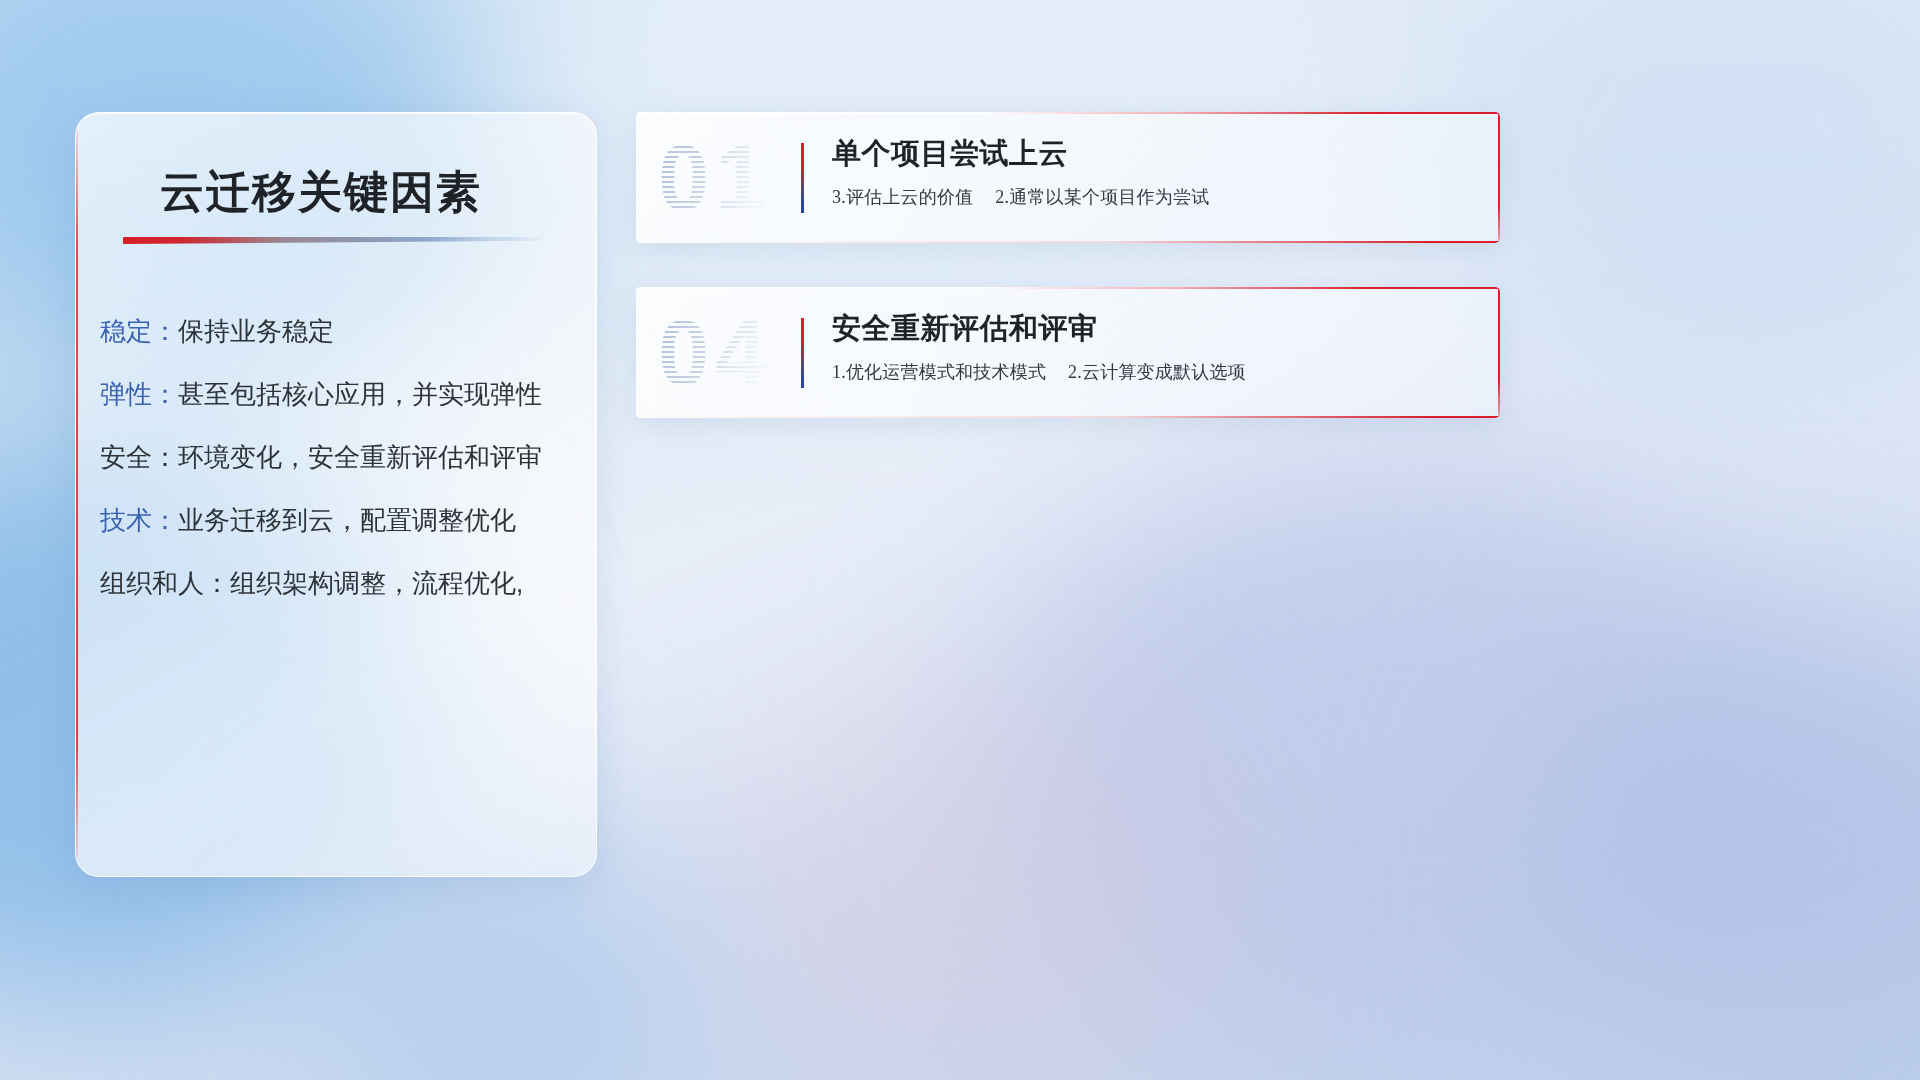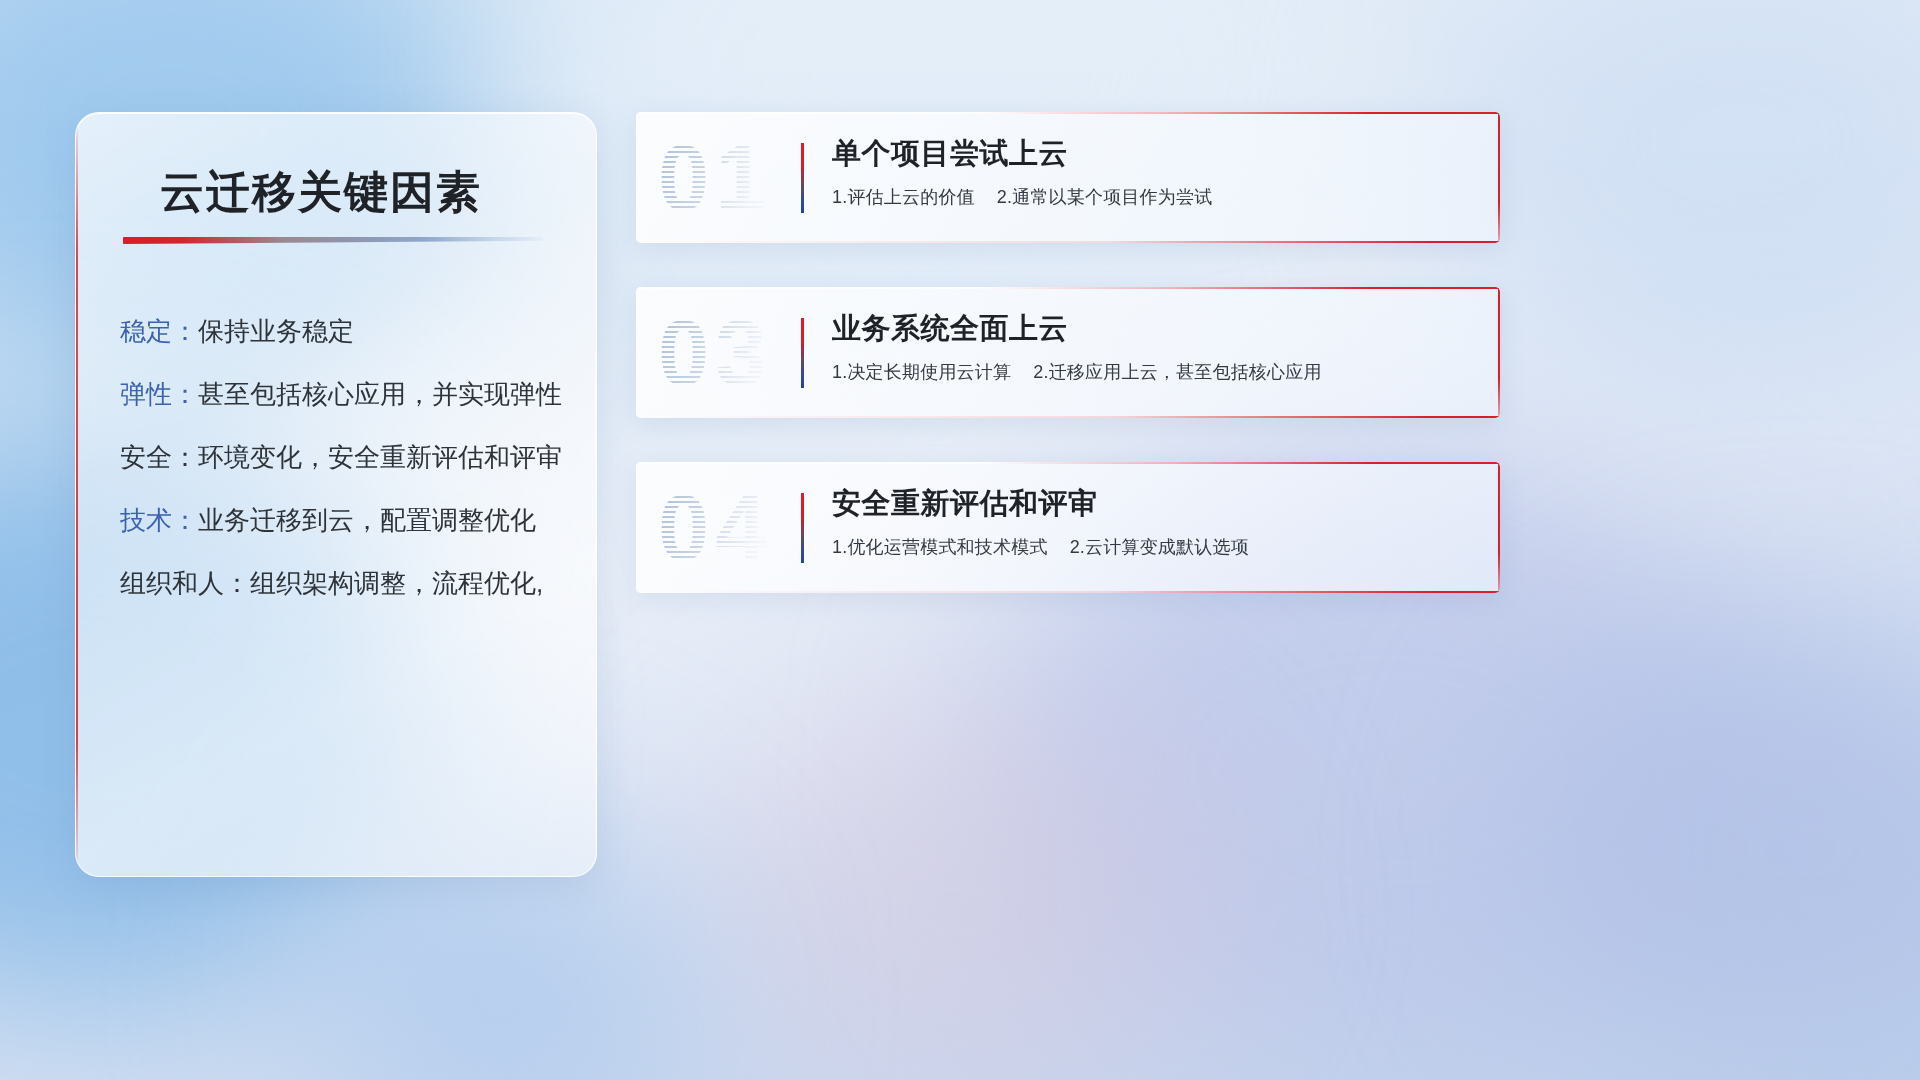--- a/index.html
+++ b/index.html
@@ -47,21 +47,21 @@
     position:absolute; left:84px; top:50px;
     font-size:44px; font-weight:700; letter-spacing:2px;
     color:#1f2328;
   }
   .lc-rule {
     position:absolute; left:47px; top:124px; width:420px; height:7px;
     background: linear-gradient(to right,#d81e27 0%, #d02630 14%, #9a8890 38%, #8e96ae 55%, #8fa8cc 72%, #c4d6ea 88%, rgba(210,225,242,.25) 100%);
     clip-path: polygon(0 0, 100% 0, 100% 55%, 0 100%);
     border-radius:1px;
   }
-  .lc-list { position:absolute; left:44px; top:205px; right:24px; }
+  .lc-list { position:absolute; left:24px; top:205px; right:24px; }
   .lc-item { font-size:26px; line-height:1.0; color:#2d3338; margin-bottom:37px; white-space:nowrap; }
   .lc-item .k { color:#3b62b0; }
   .lc-item .k.plain { color:#2d3338; }
   .lc-item .v { color:#2d3338; }
   .lc-cont { font-size:26px; color:#2d3338; }
 
   
   .cards { position:absolute; left:636px; top:112px; }
   .card {
     position:relative; width:864px; height:131px; margin-bottom:44px;
@@ -99,21 +99,21 @@
         rgba(255,255,255,0) 2px, rgba(255,255,255,0) 5px);
     -webkit-text-fill-color:transparent;
     mask-image: linear-gradient(105deg, rgba(0,0,0,.95) 0%, rgba(0,0,0,.55) 45%, rgba(0,0,0,.12) 78%, rgba(0,0,0,0) 100%);
     -webkit-mask-image: linear-gradient(105deg, rgba(0,0,0,.95) 0%, rgba(0,0,0,.55) 45%, rgba(0,0,0,.12) 78%, rgba(0,0,0,0) 100%);
     user-select:none;
   }
   .divider {
     position:absolute; left:165px; top:31px; width:3px; height:70px;
     background: linear-gradient(to bottom, #e01b26 0%, #d0202c 34%, #5c4a66 62%, #2b4a9e 86%, #21439b 100%);
   }
-  .card-body { position:absolute; left:196px; top:22px; right:28px; }
+  .card-body { position:absolute; left:196px; top:22px; right:28px;font-family:Liberation Serif, serif; }
   .card-title { font-size:29px; font-weight:700; color:#1f2328; letter-spacing:.5px; line-height:1.35; }
   .card-sub { margin-top:12px; font-size:18px; color:#343a41; letter-spacing:.2px; }
   .card-sub .gap { display:inline-block; width:22px; }
 </style>
 </head>
 <body>
 
 <div class="bg">
   <div class="blob blob-a"></div>
   <div class="blob blob-b"></div>
@@ -154,40 +154,26 @@
   <article class="card">
     <span class="edge-top"></span>
     <span class="edge-right"></span>
     <span class="edge-bottom"></span>
     <span class="edge-left"></span>
     <div class="num">01</div>
     <span class="divider"></span>
     <div class="card-body">
       <div class="card-title">单个项目尝试上云</div>
       <div class="card-sub">
-        <span>1.评估上云的价值</span><span class="gap"></span><span>2.通常以某个项目作为尝试</span>
+        <span>3.评估上云的价值</span><span class="gap"></span><span>2.通常以某个项目作为尝试</span>
       </div>
     </div>
   </article>
 
 
-  <article class="card">
-    <span class="edge-top"></span>
-    <span class="edge-right"></span>
-    <span class="edge-bottom"></span>
-    <span class="edge-left"></span>
-    <div class="num">03</div>
-    <span class="divider"></span>
-    <div class="card-body">
-      <div class="card-title">业务系统全面上云</div>
-      <div class="card-sub">
-        <span>1.决定长期使用云计算</span><span class="gap"></span><span>2.迁移应用上云，甚至包括核心应用</span>
-      </div>
-    </div>
-  </article>
 
   <article class="card">
     <span class="edge-top"></span>
     <span class="edge-right"></span>
     <span class="edge-bottom"></span>
     <span class="edge-left"></span>
     <div class="num">04</div>
     <span class="divider"></span>
     <div class="card-body">
       <div class="card-title">安全重新评估和评审</div>

